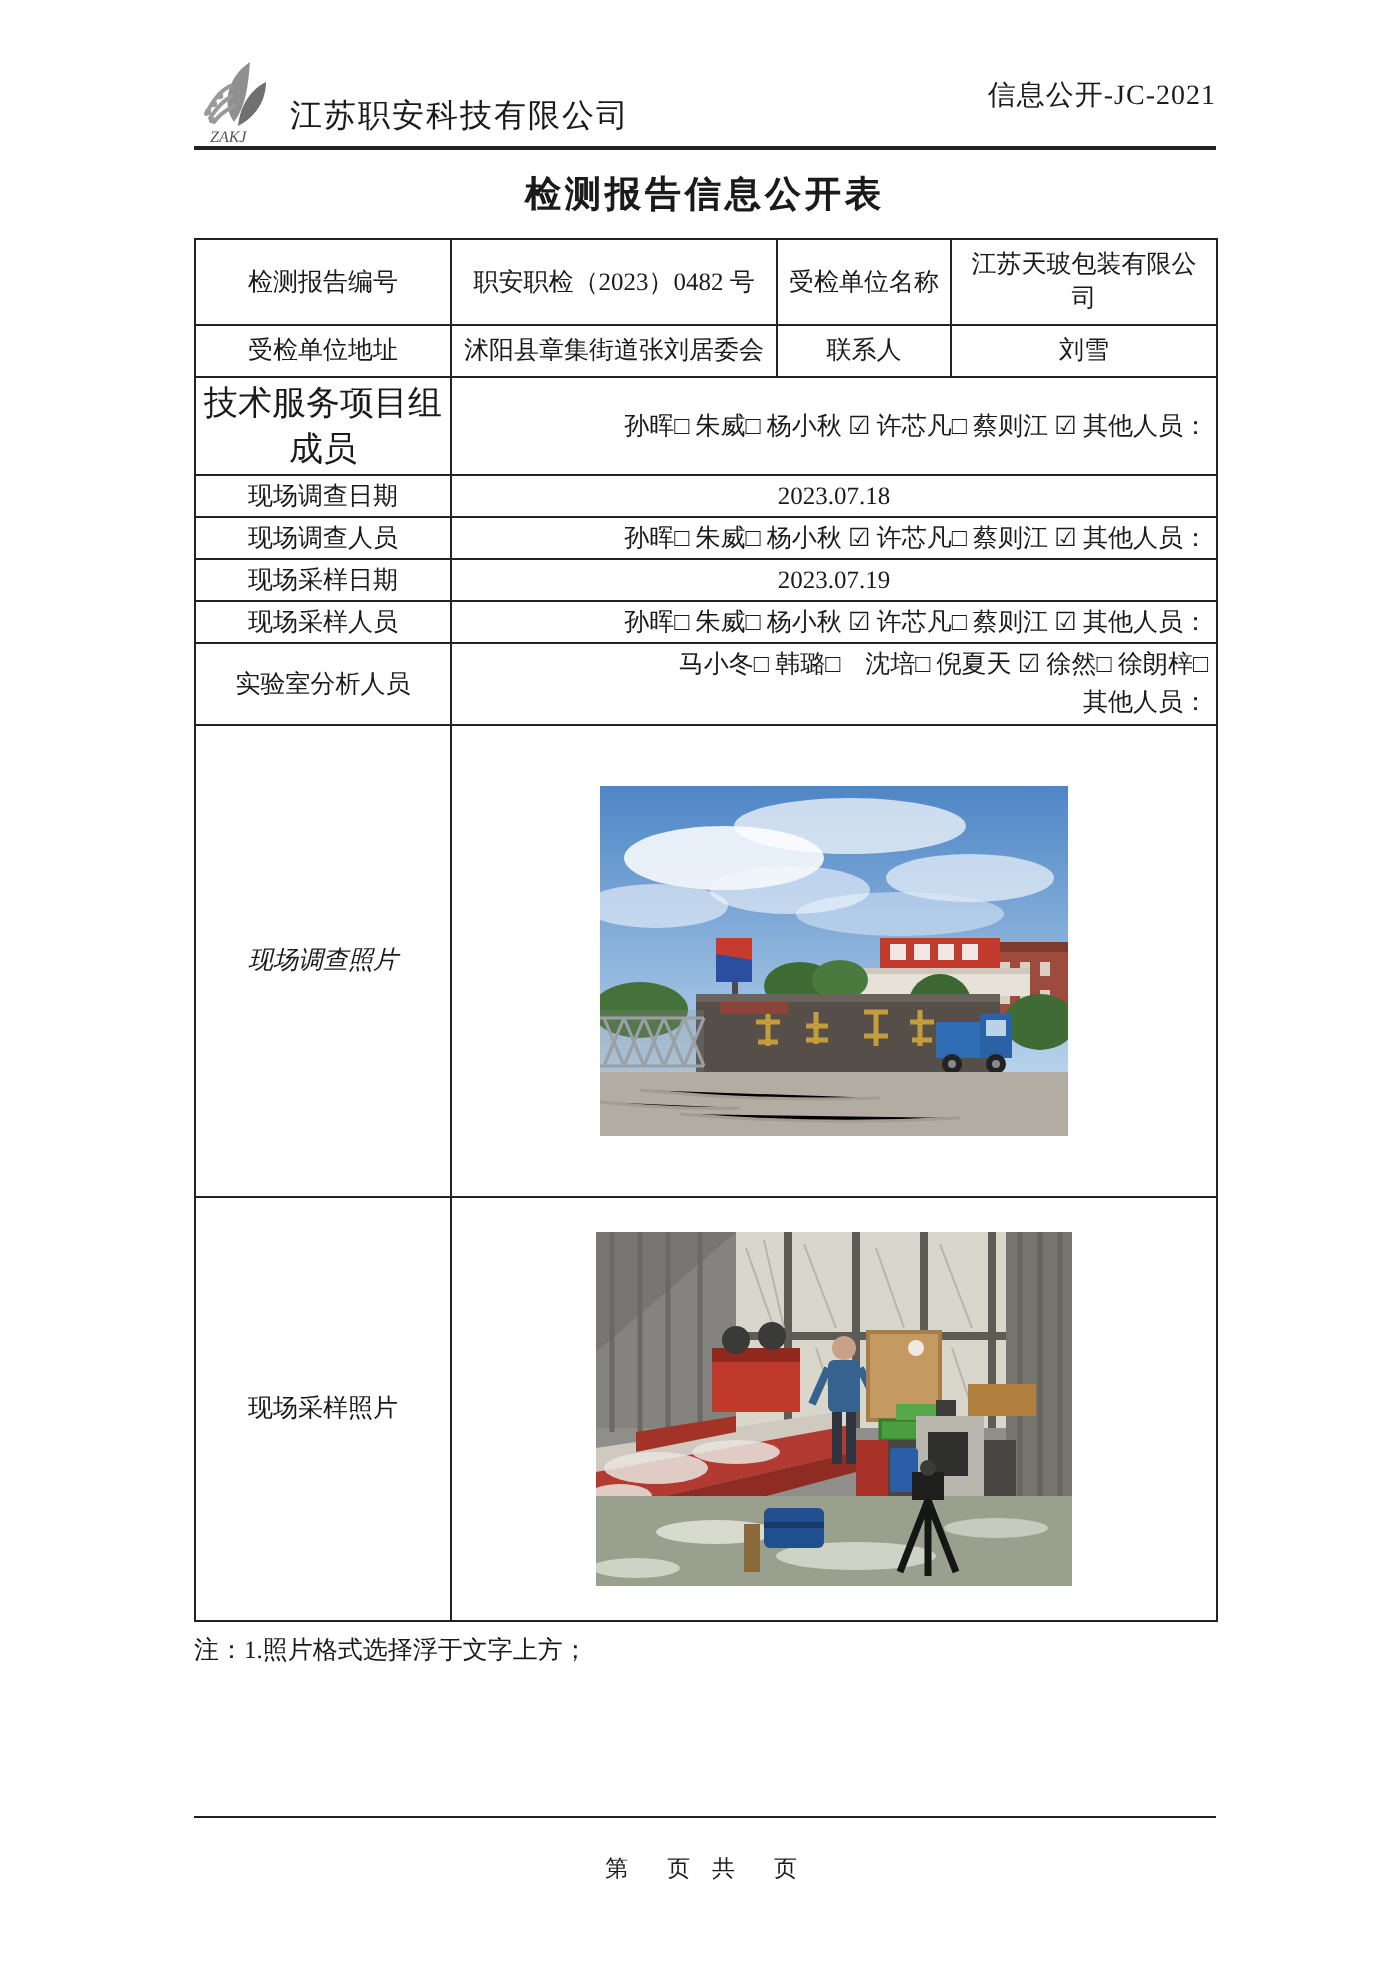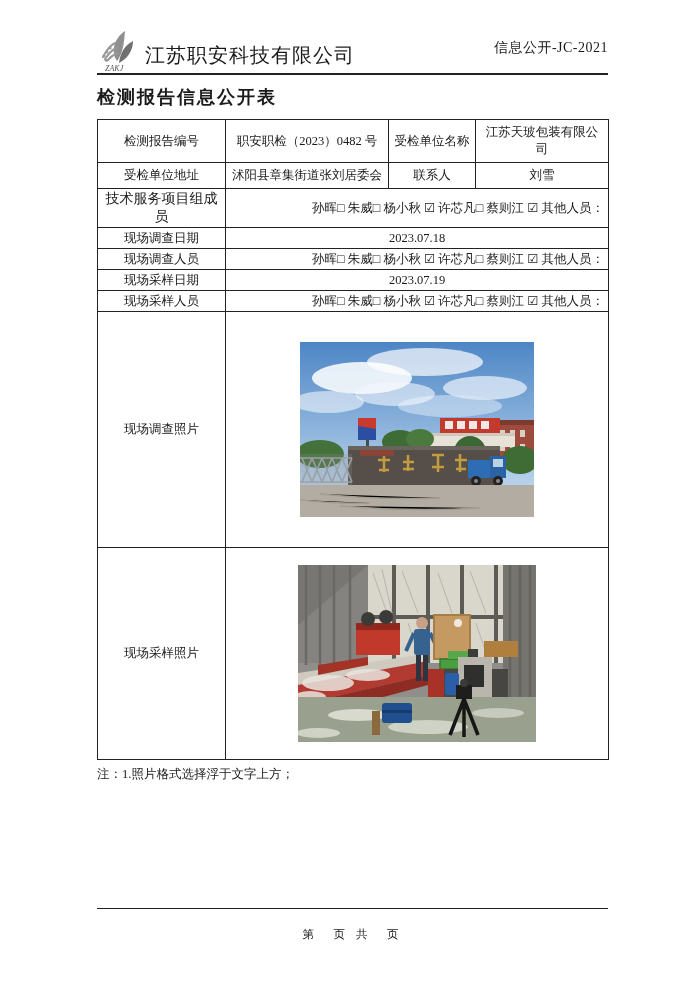--- a/index.html
+++ b/index.html
@@ -11,37 +11,37 @@
   }
   .page { position:absolute; left:0; top:0; width:700px; height:989px; background:#fff; overflow:hidden; }
   .content { position:absolute; left:97px; top:0; width:511px; }
 
   
   .hdr { display:flex; align-items:flex-end; justify-content:space-between;
          padding-top:26px; height:75px; border-bottom:2px solid #222; }
   .hdr-left { display:flex; align-items:flex-end; gap:4px; }
   .logo { width:44px; height:46px; position:relative; }
   .logo-mark { display:block; }
-  .company { font-size:20px; letter-spacing:1px; padding-bottom:4px; }
+  .company { font-size:16px; letter-spacing:1px; padding-bottom:4px; }
   .docnum { font-size:14px; letter-spacing:0.5px; padding-bottom:16px; }
 
   
-  .title { font-size:18px; font-weight:bold; letter-spacing:2px; margin-top:10px; }
+  .title { text-align:center; font-size:18px; font-weight:bold; letter-spacing:2px; margin-top:10px; }
 
   
   table.info { border-collapse:collapse; table-layout:fixed; width:511px; margin-top:10px; }
   table.info td { border:1px solid #222; font-size:12.5px; vertical-align:middle;
                   padding:1px 4px; overflow:hidden; }
   td.lbl  { text-align:center; }
   td.cval { text-align:center; }
   td.lval { text-align:right; padding-left:8px; }
   tr.r1 { height:43px; } tr.r2 { height:26px; }
   tr.rs { height:21px; } tr.rlab { height:40px; }
   tr.resc { height:22px; }
-  tr.rphoto1 { height:236px; } tr.rphoto2 { height:212px; }
+  tr.rphoto1 { height:236px;font-style:italic; } tr.rphoto2 { height:212px; }
   .twoline div { line-height:19px; }
   .photo-wrap { display:flex; justify-content:center; align-items:center; }
   .checkline { white-space:nowrap; }
 
   
   .note { font-size:12.5px; margin-top:6px; }
   .footer { position:absolute; left:97px; top:908px; width:511px;
             border-top:1.5px solid #222; text-align:center;
             font-size:11.5px; padding-top:18px; letter-spacing:4px; }
 </style>
@@ -86,38 +86,45 @@
         <td class="lbl">受检单位名称</td>
         <td class="cval">江苏天玻包装有限公司</td>
       </tr>
       <tr class="r2">
         <td class="lbl">受检单位地址</td>
         <td class="cval">沭阳县章集街道张刘居委会</td>
         <td class="lbl">联系人</td>
         <td class="cval">刘雪</td>
       </tr>
       <tr class="rs">
-        <td class="lbl" style="font-size:14px;">技术服务项目组成员</td>
+        <td class="lbl" style="font-size:17px;">技术服务项目组成员</td>
         <td class="lval checkline" colspan="3">孙晖□ 朱威□ 杨小秋 ☑ 许芯凡□ 蔡则江 ☑ 其他人员：</td>
       </tr>
       <tr class="rs">
         <td class="lbl">现场调查日期</td>
         <td class="cval" colspan="3">2023.07.18</td>
       </tr>
       <tr class="rs">
         <td class="lbl">现场调查人员</td>
         <td class="lval checkline" colspan="3">孙晖□ 朱威□ 杨小秋 ☑ 许芯凡□ 蔡则江 ☑ 其他人员：</td>
       </tr>
       <tr class="rs">
         <td class="lbl">现场采样日期</td>
         <td class="cval" colspan="3">2023.07.19</td>
       </tr>
       <tr class="rs">
         <td class="lbl">现场采样人员</td>
         <td class="lval checkline" colspan="3">孙晖□ 朱威□ 杨小秋 ☑ 许芯凡□ 蔡则江 ☑ 其他人员：</td>
+      </tr>
+      <tr class="rlab">
+        <td class="lbl">实验室分析人员</td>
+        <td class="lval twoline" colspan="3">
+          <div>马小冬□ 韩璐□　沈培□ 倪夏天 ☑ 徐然□ 徐朗梓□</div>
+          <div>其他人员：</div>
+        </td>
       </tr>
 
       <tr class="rphoto1">
         <td class="lbl">现场调查照片</td>
         <td colspan="3">
           <div class="photo-wrap">
             <svg width="234" height="175" viewBox="0 0 234 175">
               <defs>
                 <linearGradient id="sky" x1="0" y1="0" x2="0" y2="1">
                   <stop offset="0" stop-color="#4d86c6"></stop>

